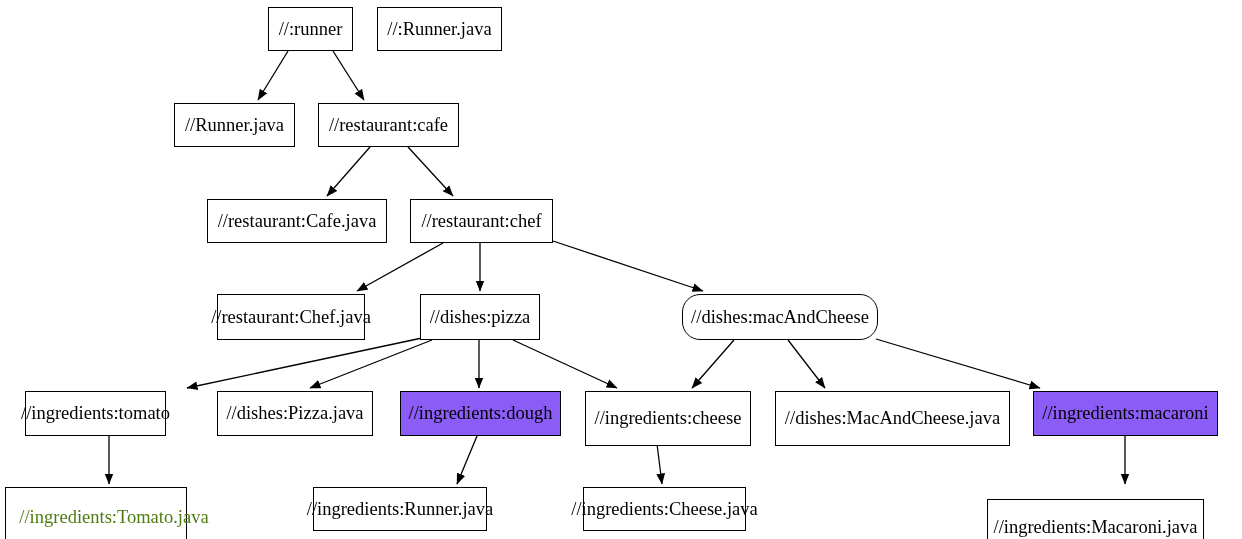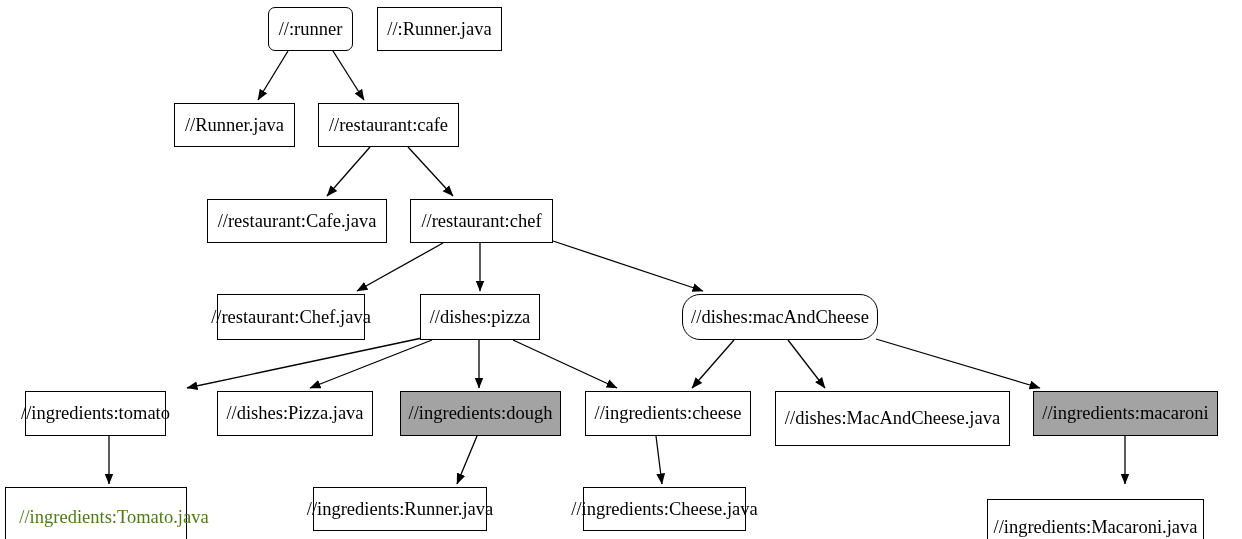--- a/index.html
+++ b/index.html
@@ -62,21 +62,21 @@
         <line x1="734" y1="340" x2="692" y2="388" stroke="#000000" stroke-width="1.3" marker-end="url(#arrowhead)"></line>
         <line x1="788" y1="340" x2="825" y2="388" stroke="#000000" stroke-width="1.3" marker-end="url(#arrowhead)"></line>
         <line x1="876" y1="339" x2="1040" y2="388" stroke="#000000" stroke-width="1.3" marker-end="url(#arrowhead)"></line>
         <line x1="109" y1="436" x2="109" y2="484" stroke="#000000" stroke-width="1.3" marker-end="url(#arrowhead)"></line>
         <line x1="477" y1="436" x2="457" y2="484" stroke="#000000" stroke-width="1.3" marker-end="url(#arrowhead)"></line>
         <line x1="656" y1="436" x2="662" y2="484" stroke="#000000" stroke-width="1.3" marker-end="url(#arrowhead)"></line>
         <line x1="1125" y1="436" x2="1125" y2="484" stroke="#000000" stroke-width="1.3" marker-end="url(#arrowhead)"></line>
       </g>
   </svg>
   <div id="nodes-layer">
-      <div class="node" style="left: 268px; top: 7px; width: 85px; height: 44px; background: rgb(255, 255, 255); border-color: rgb(0, 0, 0); color: rgb(0, 0, 0); border-radius: 7px;">
+      <div class="node" style="left: 268px; top: 7px; width: 85px; height: 44px; background: rgb(255, 255, 255); border-color: rgb(0, 0, 0); color: rgb(0, 0, 0);">
         <span>//:runner</span>
       </div>
       <div class="node" style="left: 377px; top: 7px; width: 125px; height: 44px; background: rgb(255, 255, 255); border-color: rgb(0, 0, 0); color: rgb(0, 0, 0);">
         <span>//:Runner.java</span>
       </div>
       <div class="node" style="left: 174px; top: 103px; width: 121px; height: 44px; background: rgb(255, 255, 255); border-color: rgb(0, 0, 0); color: rgb(0, 0, 0);">
         <span>//Runner.java</span>
       </div>
       <div class="node" style="left: 318px; top: 103px; width: 141px; height: 44px; background: rgb(255, 255, 255); border-color: rgb(0, 0, 0); color: rgb(0, 0, 0);">
         <span>//restaurant:cafe</span>
@@ -95,30 +95,30 @@
       </div>
       <div class="node" style="left: 682px; top: 294px; width: 196px; height: 46px; background: rgb(255, 255, 255); border-color: rgb(0, 0, 0); color: rgb(0, 0, 0); border-radius: 18px;">
         <span>//dishes:macAndCheese</span>
       </div>
       <div class="node" style="left: 25px; top: 391px; width: 141px; height: 45px; background: rgb(255, 255, 255); border-color: rgb(0, 0, 0); color: rgb(0, 0, 0);">
         <span>//ingredients:tomato</span>
       </div>
       <div class="node" style="left: 217px; top: 391px; width: 156px; height: 45px; background: rgb(255, 255, 255); border-color: rgb(0, 0, 0); color: rgb(0, 0, 0);">
         <span>//dishes:Pizza.java</span>
       </div>
-      <div class="node" style="left: 400px; top: 391px; width: 161px; height: 45px; background: #a3a3a3; border-color: rgb(0, 0, 0); color: rgb(0, 0, 0);">
+      <div class="node" style="left: 400px; top: 391px; width: 161px; height: 45px; background: #8b5cf6; border-color: rgb(0, 0, 0); color: rgb(0, 0, 0);">
         <span>//ingredients:dough</span>
       </div>
-      <div class="node" style="left: 585px; top: 391px; width: 166px; height: 45px; background: rgb(255, 255, 255); border-color: rgb(0, 0, 0); color: rgb(0, 0, 0);">
+      <div class="node" style="left: 585px; top: 391px; width: 166px; height: 55px; background: rgb(255, 255, 255); border-color: rgb(0, 0, 0); color: rgb(0, 0, 0);">
         <span>//ingredients:cheese</span>
       </div>
       <div class="node" style="left: 775px; top: 391px; width: 235px; height: 55px; background: rgb(255, 255, 255); border-color: rgb(0, 0, 0); color: rgb(0, 0, 0);">
         <span>//dishes:MacAndCheese.java</span>
       </div>
-      <div class="node" style="left: 1033px; top: 391px; width: 185px; height: 45px; background: #a3a3a3; border-color: rgb(0, 0, 0); color: rgb(0, 0, 0);">
+      <div class="node" style="left: 1033px; top: 391px; width: 185px; height: 45px; background: #8b5cf6; border-color: rgb(0, 0, 0); color: rgb(0, 0, 0);">
         <span>//ingredients:macaroni</span>
       </div>
       <div class="node" style="left: 5px; top: 487px; width: 182px; height: 60px; background: rgb(255, 255, 255); border-color: rgb(0, 0, 0); color: #4d7c0f; padding-left: 36px;">
         <span>//ingredients:Tomato.java</span>
       </div>
       <div class="node" style="left: 313px; top: 487px; width: 174px; height: 44px; background: rgb(255, 255, 255); border-color: rgb(0, 0, 0); color: rgb(0, 0, 0);">
         <span>//ingredients:Runner.java</span>
       </div>
       <div class="node" style="left: 583px; top: 487px; width: 163px; height: 44px; background: rgb(255, 255, 255); border-color: rgb(0, 0, 0); color: rgb(0, 0, 0);">
         <span>//ingredients:Cheese.java</span>

